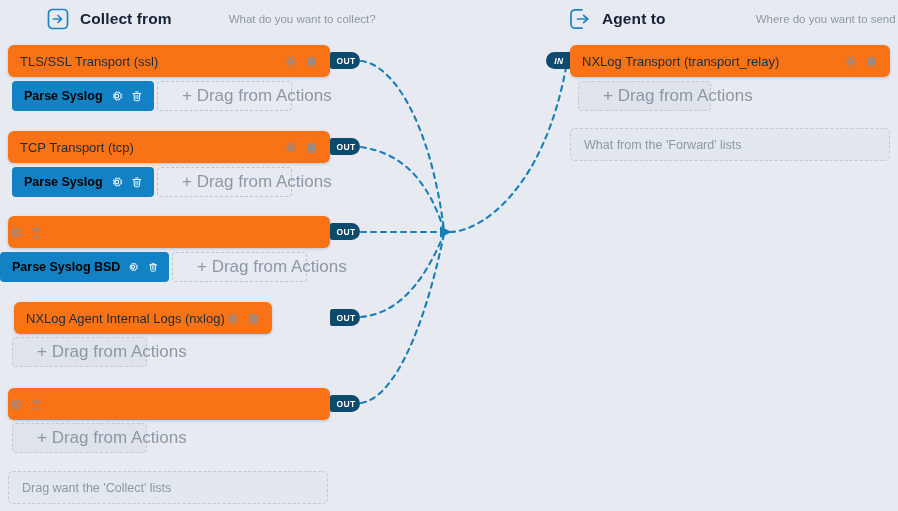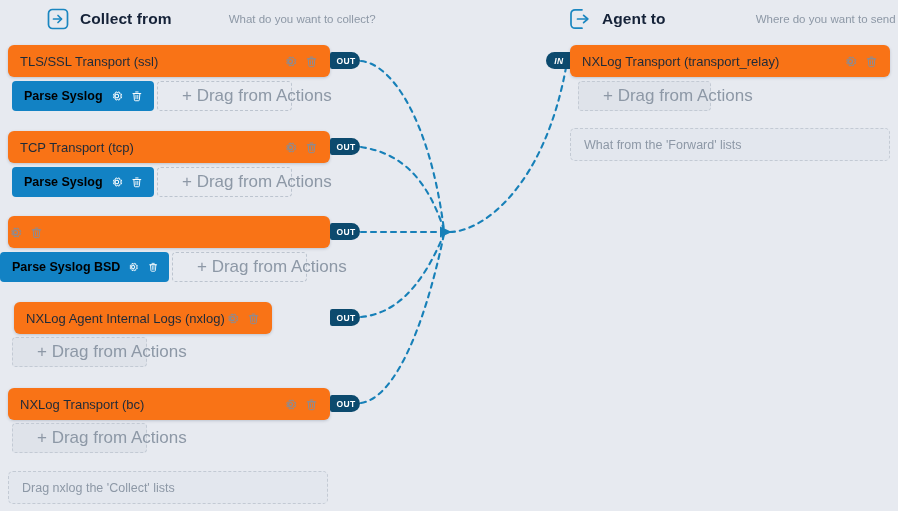--- a/index.html
+++ b/index.html
@@ -337,41 +337,40 @@
       </div>
     </div>
     <div class="port-badge port-out" style="left:330px; top:309px;">OUT</div>
     <div class="action-row" style="left:12px; top:337px;">
       <div class="drop-slot filled" style="width:135px;">+ Drag from Actions</div>
     </div>
   </div>
 
   <div class="route">
     <div class="card" style="left:8px; top:388px; width:322px;">
-      <div class="card-title">NXLog Transport (bc)</div>
       <div class="card-tools">
         <svg class="tool-icon" viewBox="0 0 20 20">
           <path d="M10 6.6a3.4 3.4 0 1 0 0 6.8 3.4 3.4 0 0 0 0-6.8zm0 5.2a1.8 1.8 0 1 1 0-3.6 1.8 1.8 0 0 1 0 3.6z" fill="#7d8fa3"></path>
           <path d="M17 11.2l-1.4-.5a5.7 5.7 0 0 0 0-1.4l1.4-.5-.7-1.9-1.5.3a5.8 5.8 0 0 0-1-1l.3-1.5-1.9-.7-.5 1.4a5.7 5.7 0 0 0-1.4 0L9.8 4l-1.9.7.3 1.5a5.8 5.8 0 0 0-1 1L5.7 6.9l-.7 1.9 1.4.5a5.7 5.7 0 0 0 0 1.4l-1.4.5.7 1.9 1.5-.3a5.8 5.8 0 0 0 1 1l-.3 1.5 1.9.7.5-1.4a5.7 5.7 0 0 0 1.4 0l.5 1.4 1.9-.7-.3-1.5a5.8 5.8 0 0 0 1-1l1.5.3.7-1.9z" fill="none" stroke="#7d8fa3" stroke-width="1.25"></path>
         </svg>
         <svg class="tool-icon" viewBox="0 0 20 20">
           <path d="M5.6 6.4h8.8l-.8 9.3a1.3 1.3 0 0 1-1.3 1.2H7.7a1.3 1.3 0 0 1-1.3-1.2z" fill="none" stroke="#7d8fa3" stroke-width="1.3"></path>
           <path d="M4.3 6.4h11.4M8.2 4.1h3.6" stroke="#7d8fa3" stroke-width="1.3" stroke-linecap="round"></path>
           <path d="M8.7 9v5M11.3 9v5" stroke="#7d8fa3" stroke-width="1.2" stroke-linecap="round"></path>
         </svg>
       </div>
     </div>
     <div class="port-badge port-out" style="left:330px; top:395px;">OUT</div>
     <div class="action-row" style="left:12px; top:423px;">
       <div class="drop-slot filled" style="width:135px;">+ Drag from Actions</div>
     </div>
   </div>
 
   <div class="dropzone" style="left:8px; top:471px; width:320px; height:33px;">
-    <span>Drag nxlog the 'Collect' lists</span>
+    <span>Drag want the 'Collect' lists</span>
   </div>
 
   <div class="route">
     <div class="port-badge port-in" style="left:546px; top:52px;font-style:italic;">IN</div>
     <div class="card" style="left:570px; top:45px; width:320px;">
       <div class="card-title">NXLog Transport (transport_relay)</div>
       <div class="card-tools">
         <svg class="tool-icon" viewBox="0 0 20 20">
           <path d="M10 6.6a3.4 3.4 0 1 0 0 6.8 3.4 3.4 0 0 0 0-6.8zm0 5.2a1.8 1.8 0 1 1 0-3.6 1.8 1.8 0 0 1 0 3.6z" fill="#7d8fa3"></path>
           <path d="M17 11.2l-1.4-.5a5.7 5.7 0 0 0 0-1.4l1.4-.5-.7-1.9-1.5.3a5.8 5.8 0 0 0-1-1l.3-1.5-1.9-.7-.5 1.4a5.7 5.7 0 0 0-1.4 0L9.8 4l-1.9.7.3 1.5a5.8 5.8 0 0 0-1 1L5.7 6.9l-.7 1.9 1.4.5a5.7 5.7 0 0 0 0 1.4l-1.4.5.7 1.9 1.5-.3a5.8 5.8 0 0 0 1 1l-.3 1.5 1.9.7.5-1.4a5.7 5.7 0 0 0 1.4 0l.5 1.4 1.9-.7-.3-1.5a5.8 5.8 0 0 0 1-1l1.5.3.7-1.9z" fill="none" stroke="#7d8fa3" stroke-width="1.25"></path>

